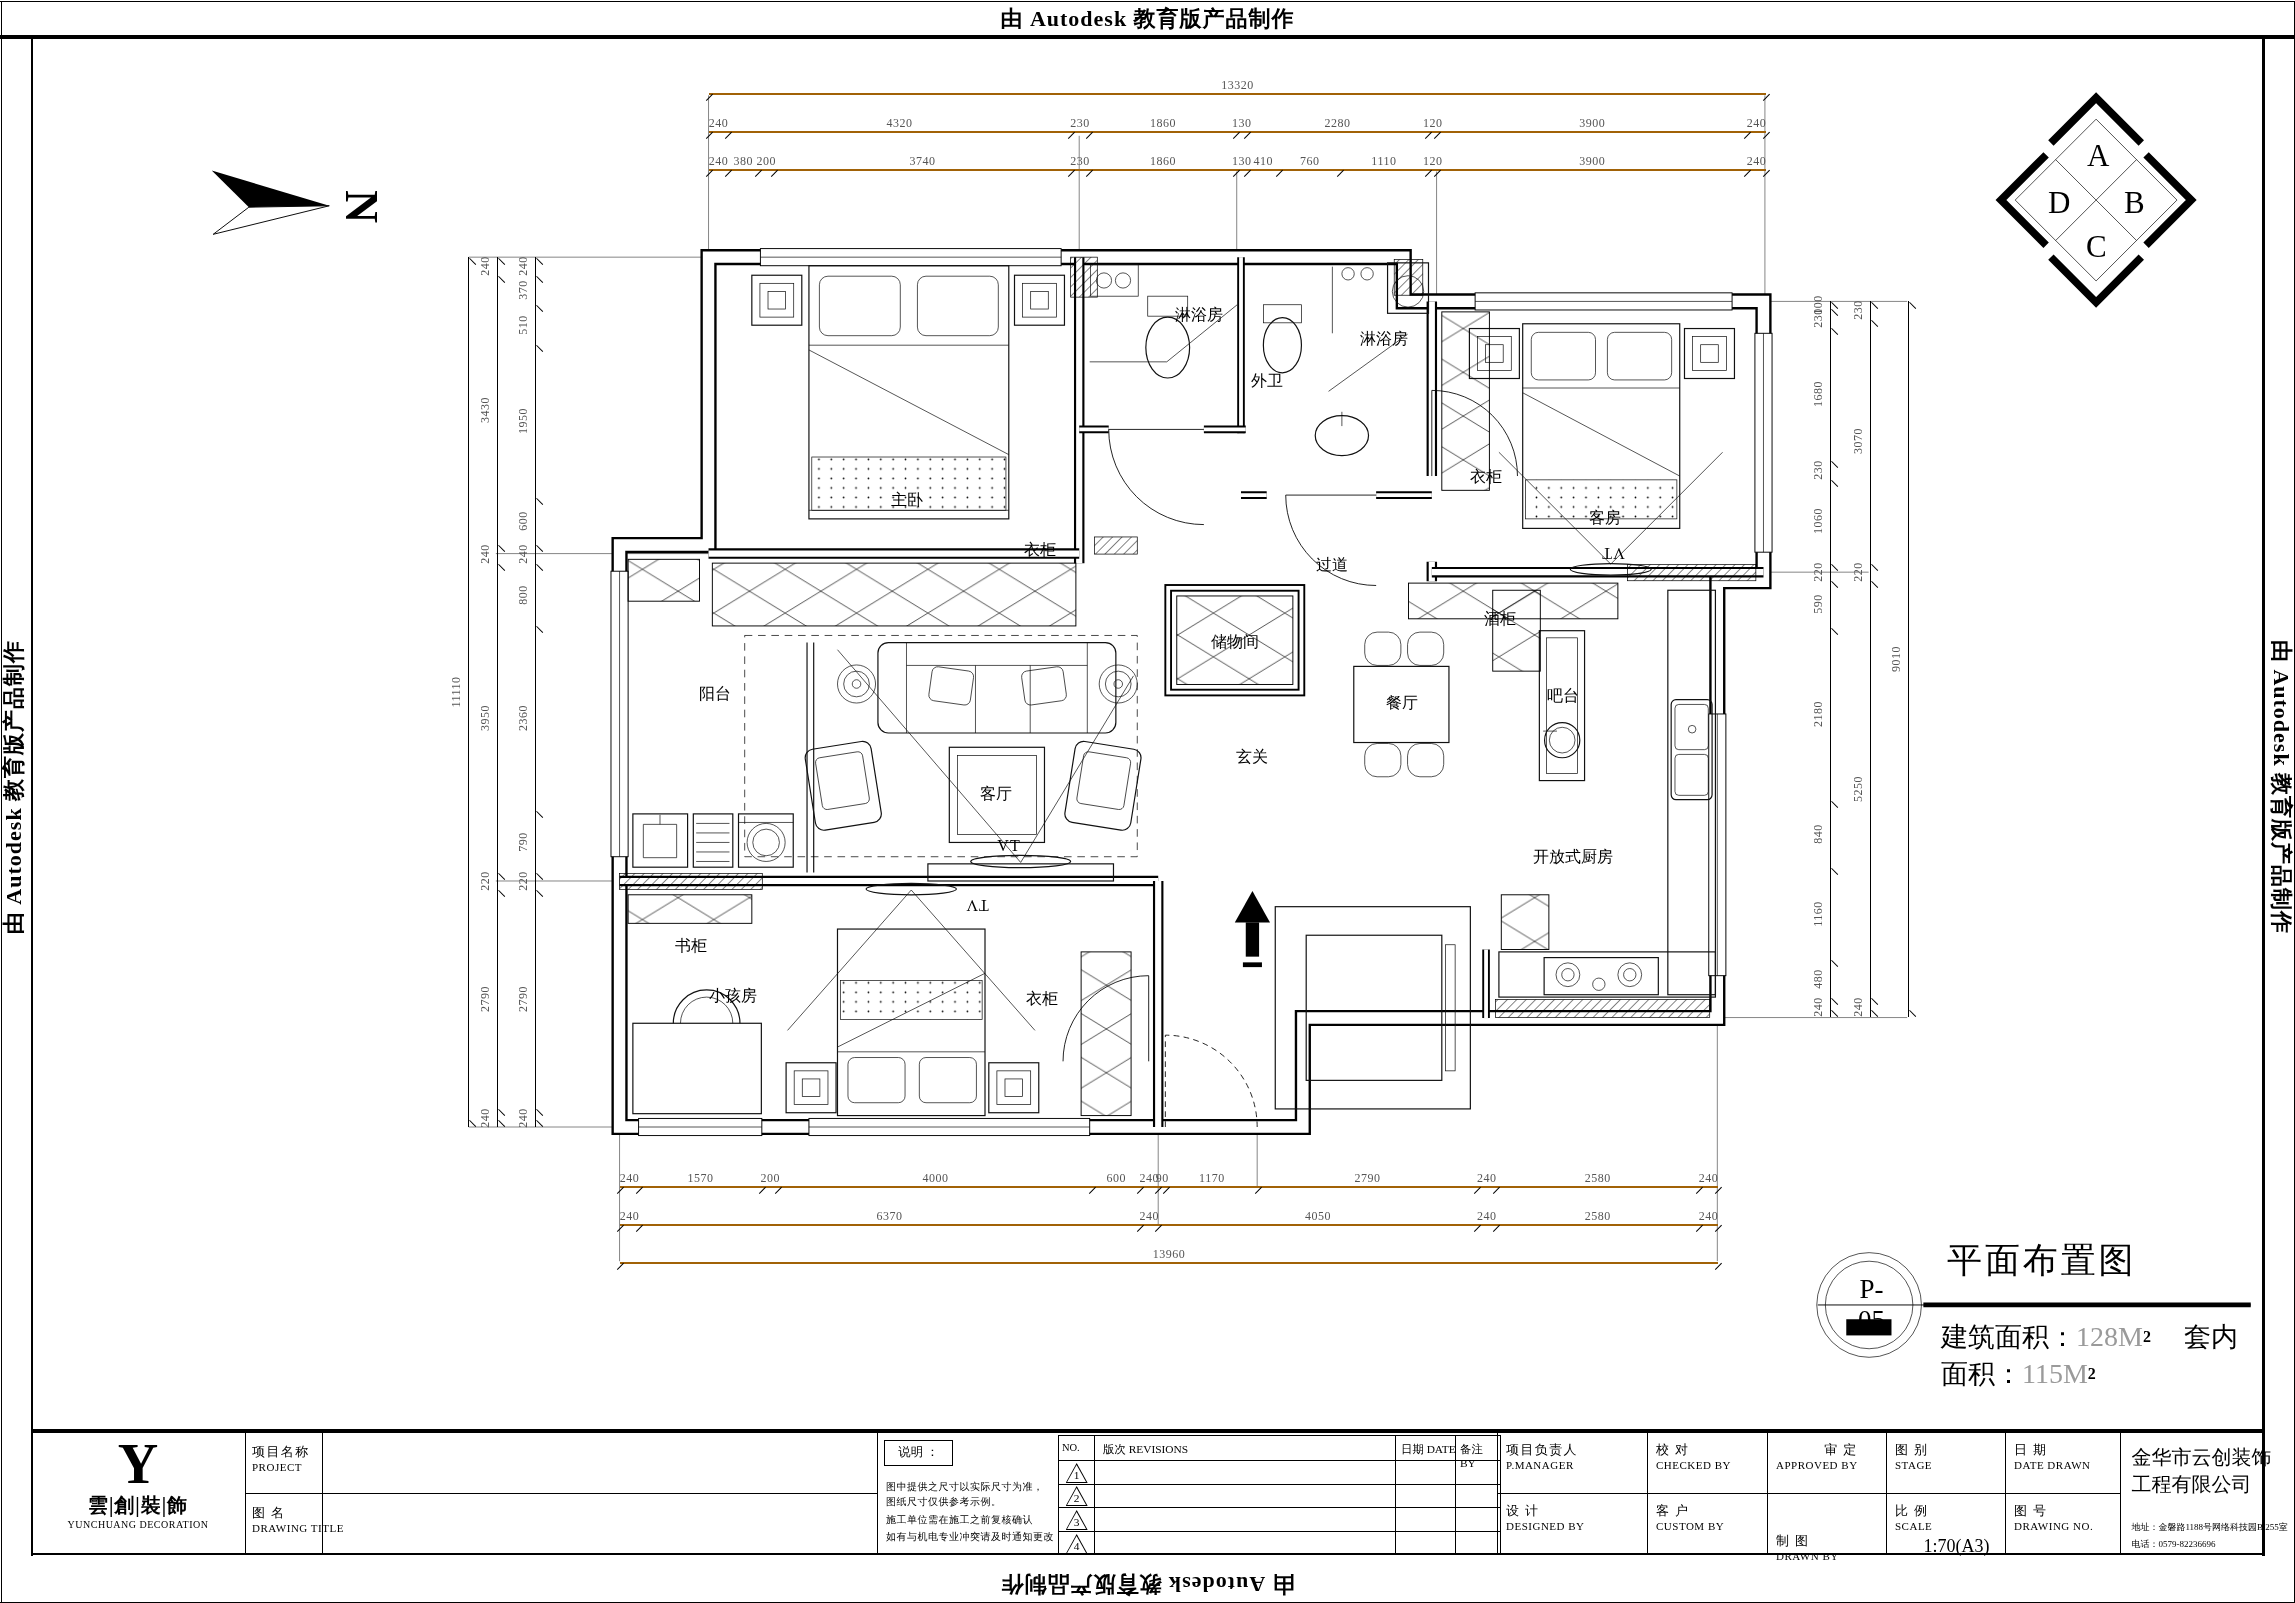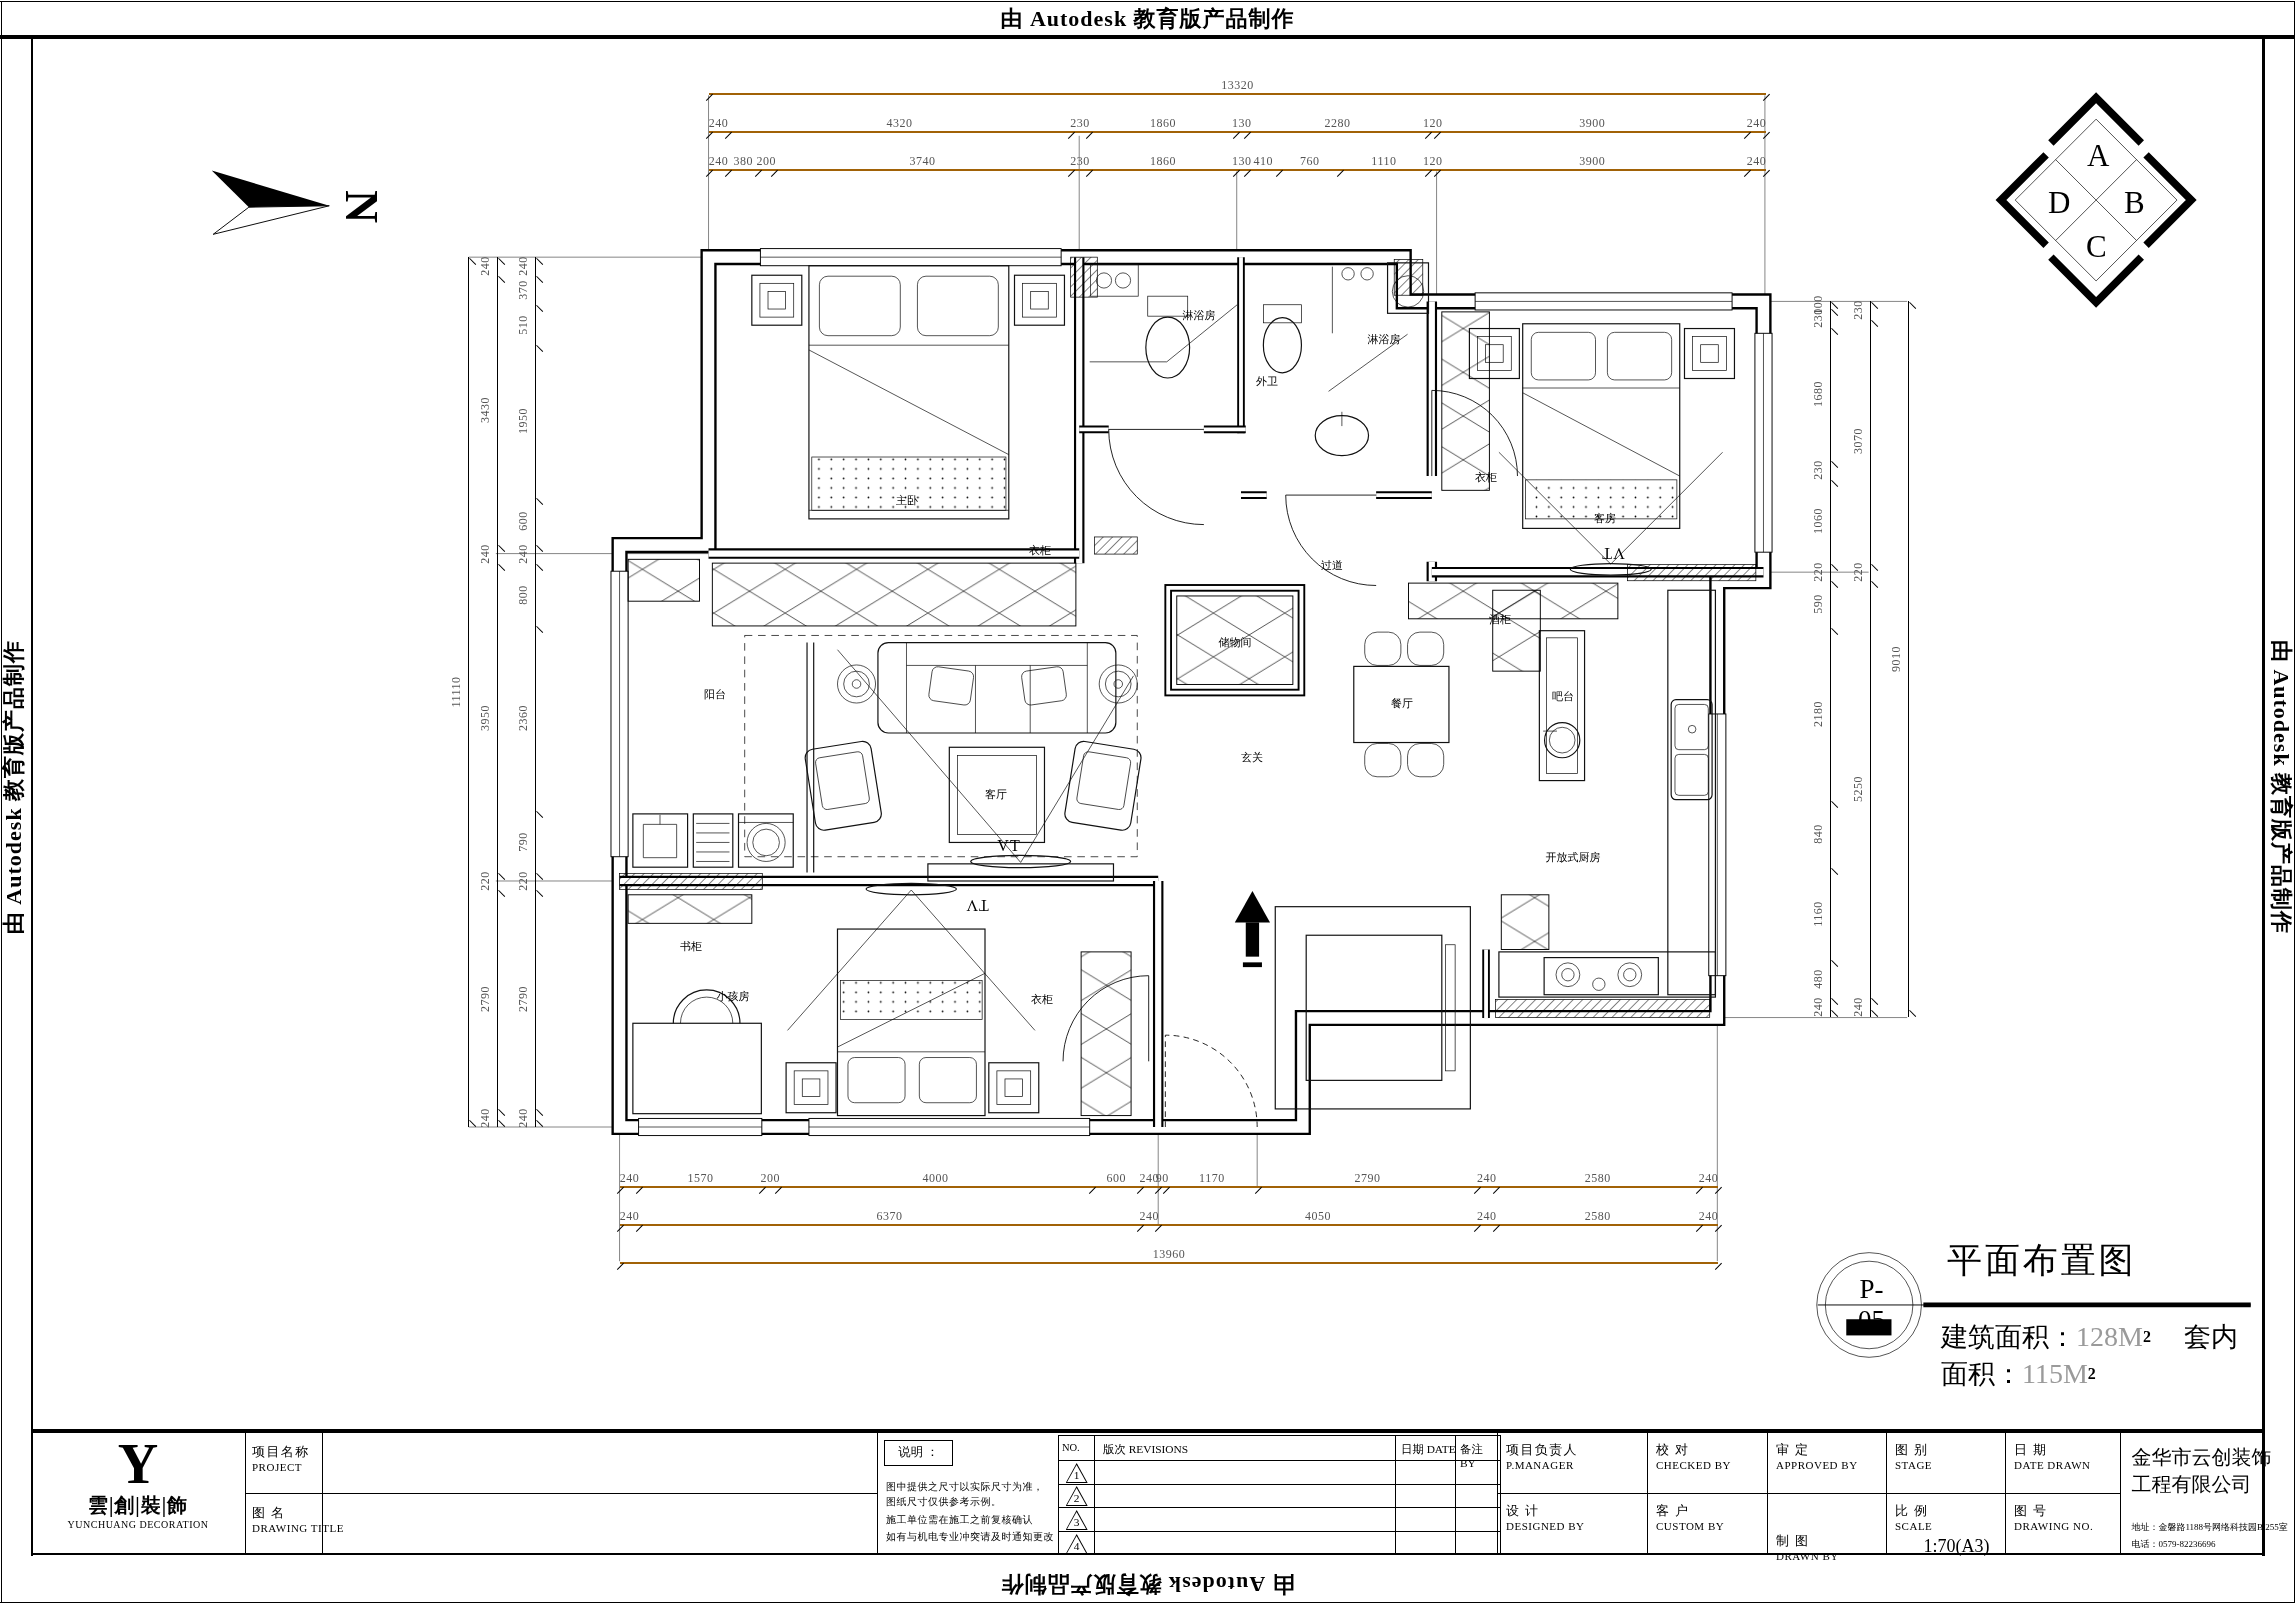--- a/index.html
+++ b/index.html
@@ -27,21 +27,21 @@
   .dimchain.v .dlabel{transform:rotate(-90deg);margin-right:2.9px;}
   .dimchain.h .seg::before{content:"";position:absolute;left:-4.3px;bottom:-4.8px;width:8.6px;height:1px;
                  background:#000;transform:rotate(-45deg);}
   .dimchain.h::after{content:"";position:absolute;right:-4.3px;bottom:-4.8px;width:8.6px;height:1px;
                  background:#000;transform:rotate(-45deg);}
   .dimchain.v .seg::before{content:"";position:absolute;top:-0.5px;right:-4.8px;width:1px;height:8.6px;
                  background:#000;transform:rotate(-45deg);}
   .dimchain.v::after{content:"";position:absolute;bottom:-0.5px;right:-4.8px;width:1px;height:8.6px;
                  background:#000;transform:rotate(-45deg);}
   
-  .rlabel{position:absolute;transform:translate(-50%,-50%);font-size:11px;white-space:nowrap;}
+  .rlabel{position:absolute;transform:translate(-50%,-50%);font-size:16px;white-space:nowrap;}
   .rlabel.big{font-size:16px;letter-spacing:1px;}
   .rlabel.rot180{transform:translate(-50%,-50%) rotate(180deg);}
   
   .stitle{font-size:35px;letter-spacing:2.9px;}
   .sarea{font-size:27px;}
   .gval{color:#9a9a9a;font-size:28px;}
   .sup2{font-size:16px;font-weight:bold;vertical-align:super;}
   
   .tb-cn{font-size:13px;letter-spacing:1.4px;}
   .tb-en{font-size:11px;letter-spacing:0.5px;}
@@ -736,21 +736,21 @@
   <div class="vline" style="left:1886px;top:1433px;width:1px;height:120px;"></div>
   <div class="vline" style="left:2005px;top:1433px;width:1px;height:120px;"></div>
   <div class="cell" style="left:1506px;top:1441px;">
     <div class="tb-cn">项目负责人</div>
       <div class="tb-en">P.MANAGER</div>
     </div>
   <div class="cell" style="left:1656px;top:1441px;">
     <div class="tb-cn">校 对</div>
       <div class="tb-en">CHECKED BY</div>
     </div>
-  <div class="cell" style="left:1776px;top:1441px;">
+  <div class="cell" style="left:1776px;top:1441px;text-align:right;">
     <div class="tb-cn">审 定</div>
       <div class="tb-en">APPROVED BY</div>
     </div>
   <div class="cell" style="left:1895px;top:1441px;">
     <div class="tb-cn">图 别</div>
       <div class="tb-en">STAGE</div>
     </div>
   <div class="cell" style="left:2014px;top:1441px;">
     <div class="tb-cn">日 期</div>
       <div class="tb-en">DATE DRAWN</div>

